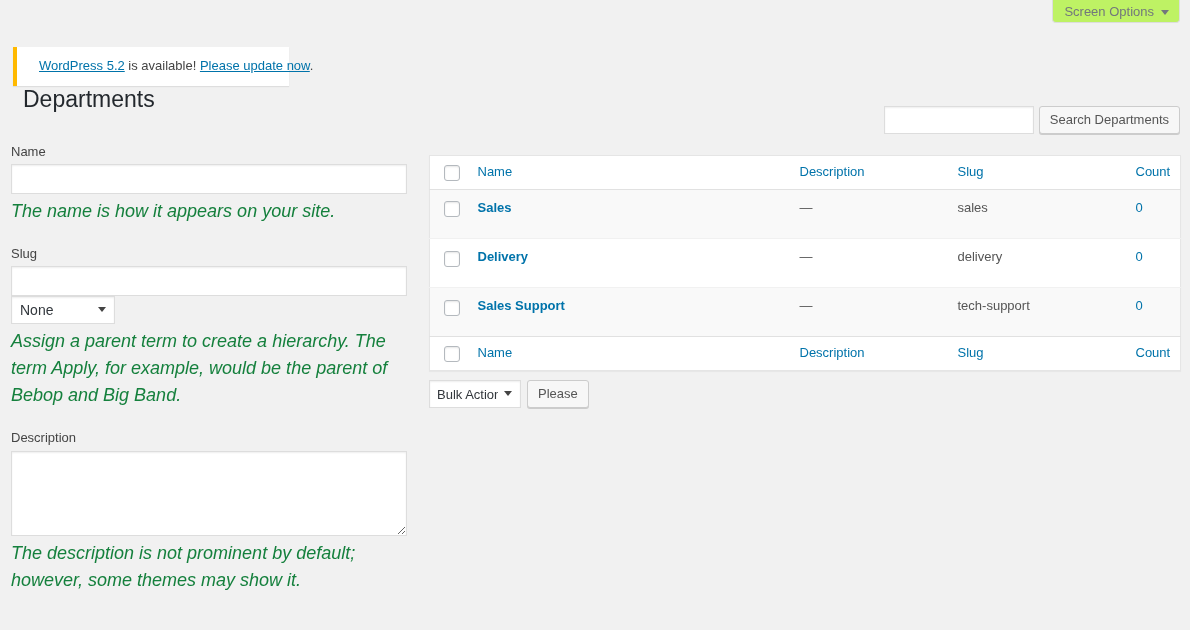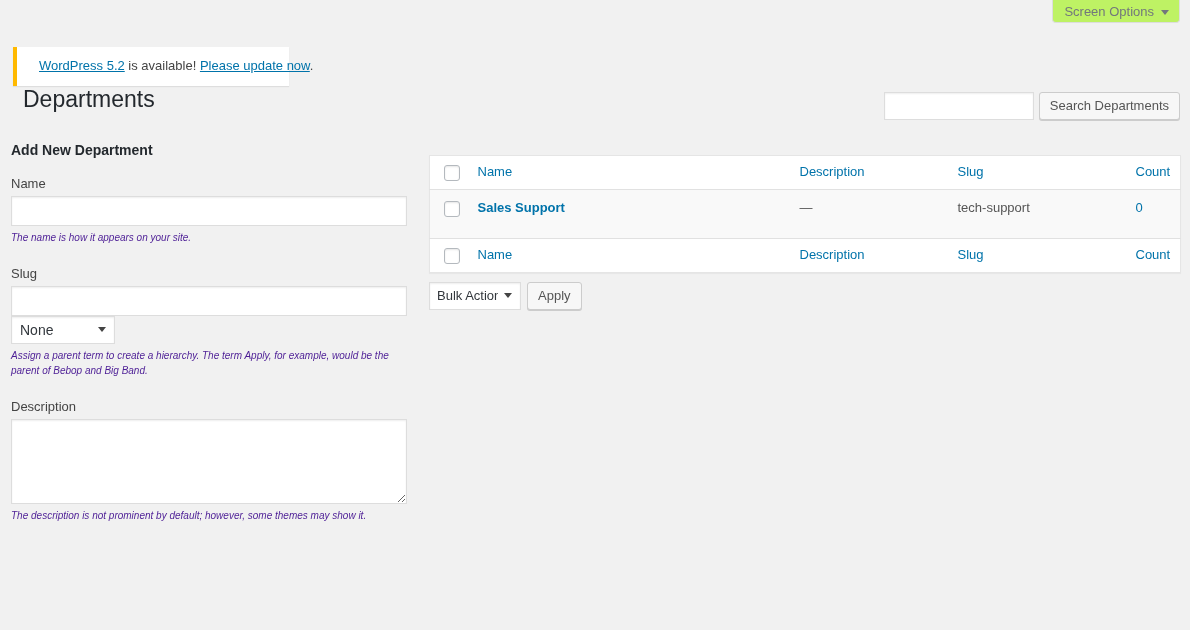--- a/index.html
+++ b/index.html
@@ -73,21 +73,21 @@
     margin: 12px;
     font-size: 23px;
     font-weight: 400;
     line-height: 29px;
     color: #23282d;
   }
 
   
   .search-box {
     position: absolute;
-    top: 92px;
+    top: 106px;
     right: 10px;
     display: flex;
     align-items: stretch;
     gap: 5px;
   }
   .search-input {
     width: 150px;
     height: 28px;
     border: 1px solid #ddd;
     background: #fff;
@@ -147,23 +147,23 @@
     background: #fff;
     box-shadow: inset 0 1px 2px rgba(0,0,0,.07);
     padding: 3px 8px;
     font-size: 14px;
     color: #32373c;
     font-family: "Liberation Sans", sans-serif;
     border-radius: 0;
   }
   .description-hint {
     margin: 4px 0 18px;
-    font-size: 10px;
+    font-size: 18px;
     font-style: italic;
-    color: #4c1d95;
+    color: #15803d;
     line-height: 1.5;
   }
   .select-wrap { position: relative; display: inline-block; }
   select.wp-select {
     -webkit-appearance: none;
     -moz-appearance: none;
     appearance: none;
     width: 104px;
     height: 28px;
     border: 1px solid #ddd;
@@ -301,21 +301,20 @@
   </div>
 
   <h1 class="page-title">Departments</h1>
 
   <div class="search-box">
     <input type="search" class="search-input" placeholder="" style="">
     <button class="button-secondary">Search Departments</button>
   </div>
 
   <div class="col-left">
-    <h2 class="form-wrap-title">Add New Department</h2>
 
     <div class="form-field">
       <label>Name</label>
       <input type="text" class="text-input" placeholder="" style="">
       <p class="description-hint">The name is how it appears on your site.</p>
     </div>
 
     <div class="form-field">
       <label>Slug</label>
       <input type="text" class="text-input" placeholder="" style="">
@@ -357,20 +356,46 @@
             <a href="#">Count</a>
           </th>
         </tr>
       </thead>
       <tbody>
         <tr class="alternate">
           <td class="col-cb">
             <input type="checkbox" style="">
           </td>
           <td class="col-name">
+            <a href="#" class="row-title">Sales</a>
+          </td>
+          <td class="col-desc cell-desc">—</td>
+          <td class="col-slug cell-slug">sales</td>
+          <td class="col-count cell-count">
+            <a href="#">0</a>
+          </td>
+        </tr>
+        <tr>
+          <td class="col-cb">
+            <input type="checkbox" style="">
+          </td>
+          <td class="col-name">
+            <a href="#" class="row-title">Delivery</a>
+          </td>
+          <td class="col-desc cell-desc">—</td>
+          <td class="col-slug cell-slug">delivery</td>
+          <td class="col-count cell-count">
+            <a href="#">0</a>
+          </td>
+        </tr>
+        <tr class="alternate">
+          <td class="col-cb">
+            <input type="checkbox" style="">
+          </td>
+          <td class="col-name">
             <a href="#" class="row-title">Sales Support</a>
           </td>
           <td class="col-desc cell-desc">—</td>
           <td class="col-slug cell-slug">tech-support</td>
           <td class="col-count cell-count">
             <a href="#">0</a>
           </td>
         </tr>
       </tbody>
       <tfoot>
@@ -392,17 +417,17 @@
           </th>
         </tr>
       </tfoot>
     </table>
 
     <div class="tablenav">
       <span class="select-wrap">
         <select class="bulk-select"><option value="Bulk Actions">Bulk Actions</option><option value="Delete">Delete</option></select>
         <span class="select-arrow"></span>
       </span>
-      <button class="button-secondary">Apply</button>
+      <button class="button-secondary">Please</button>
     </div>
   </div>
 
 </div>
 
 </body></html>

